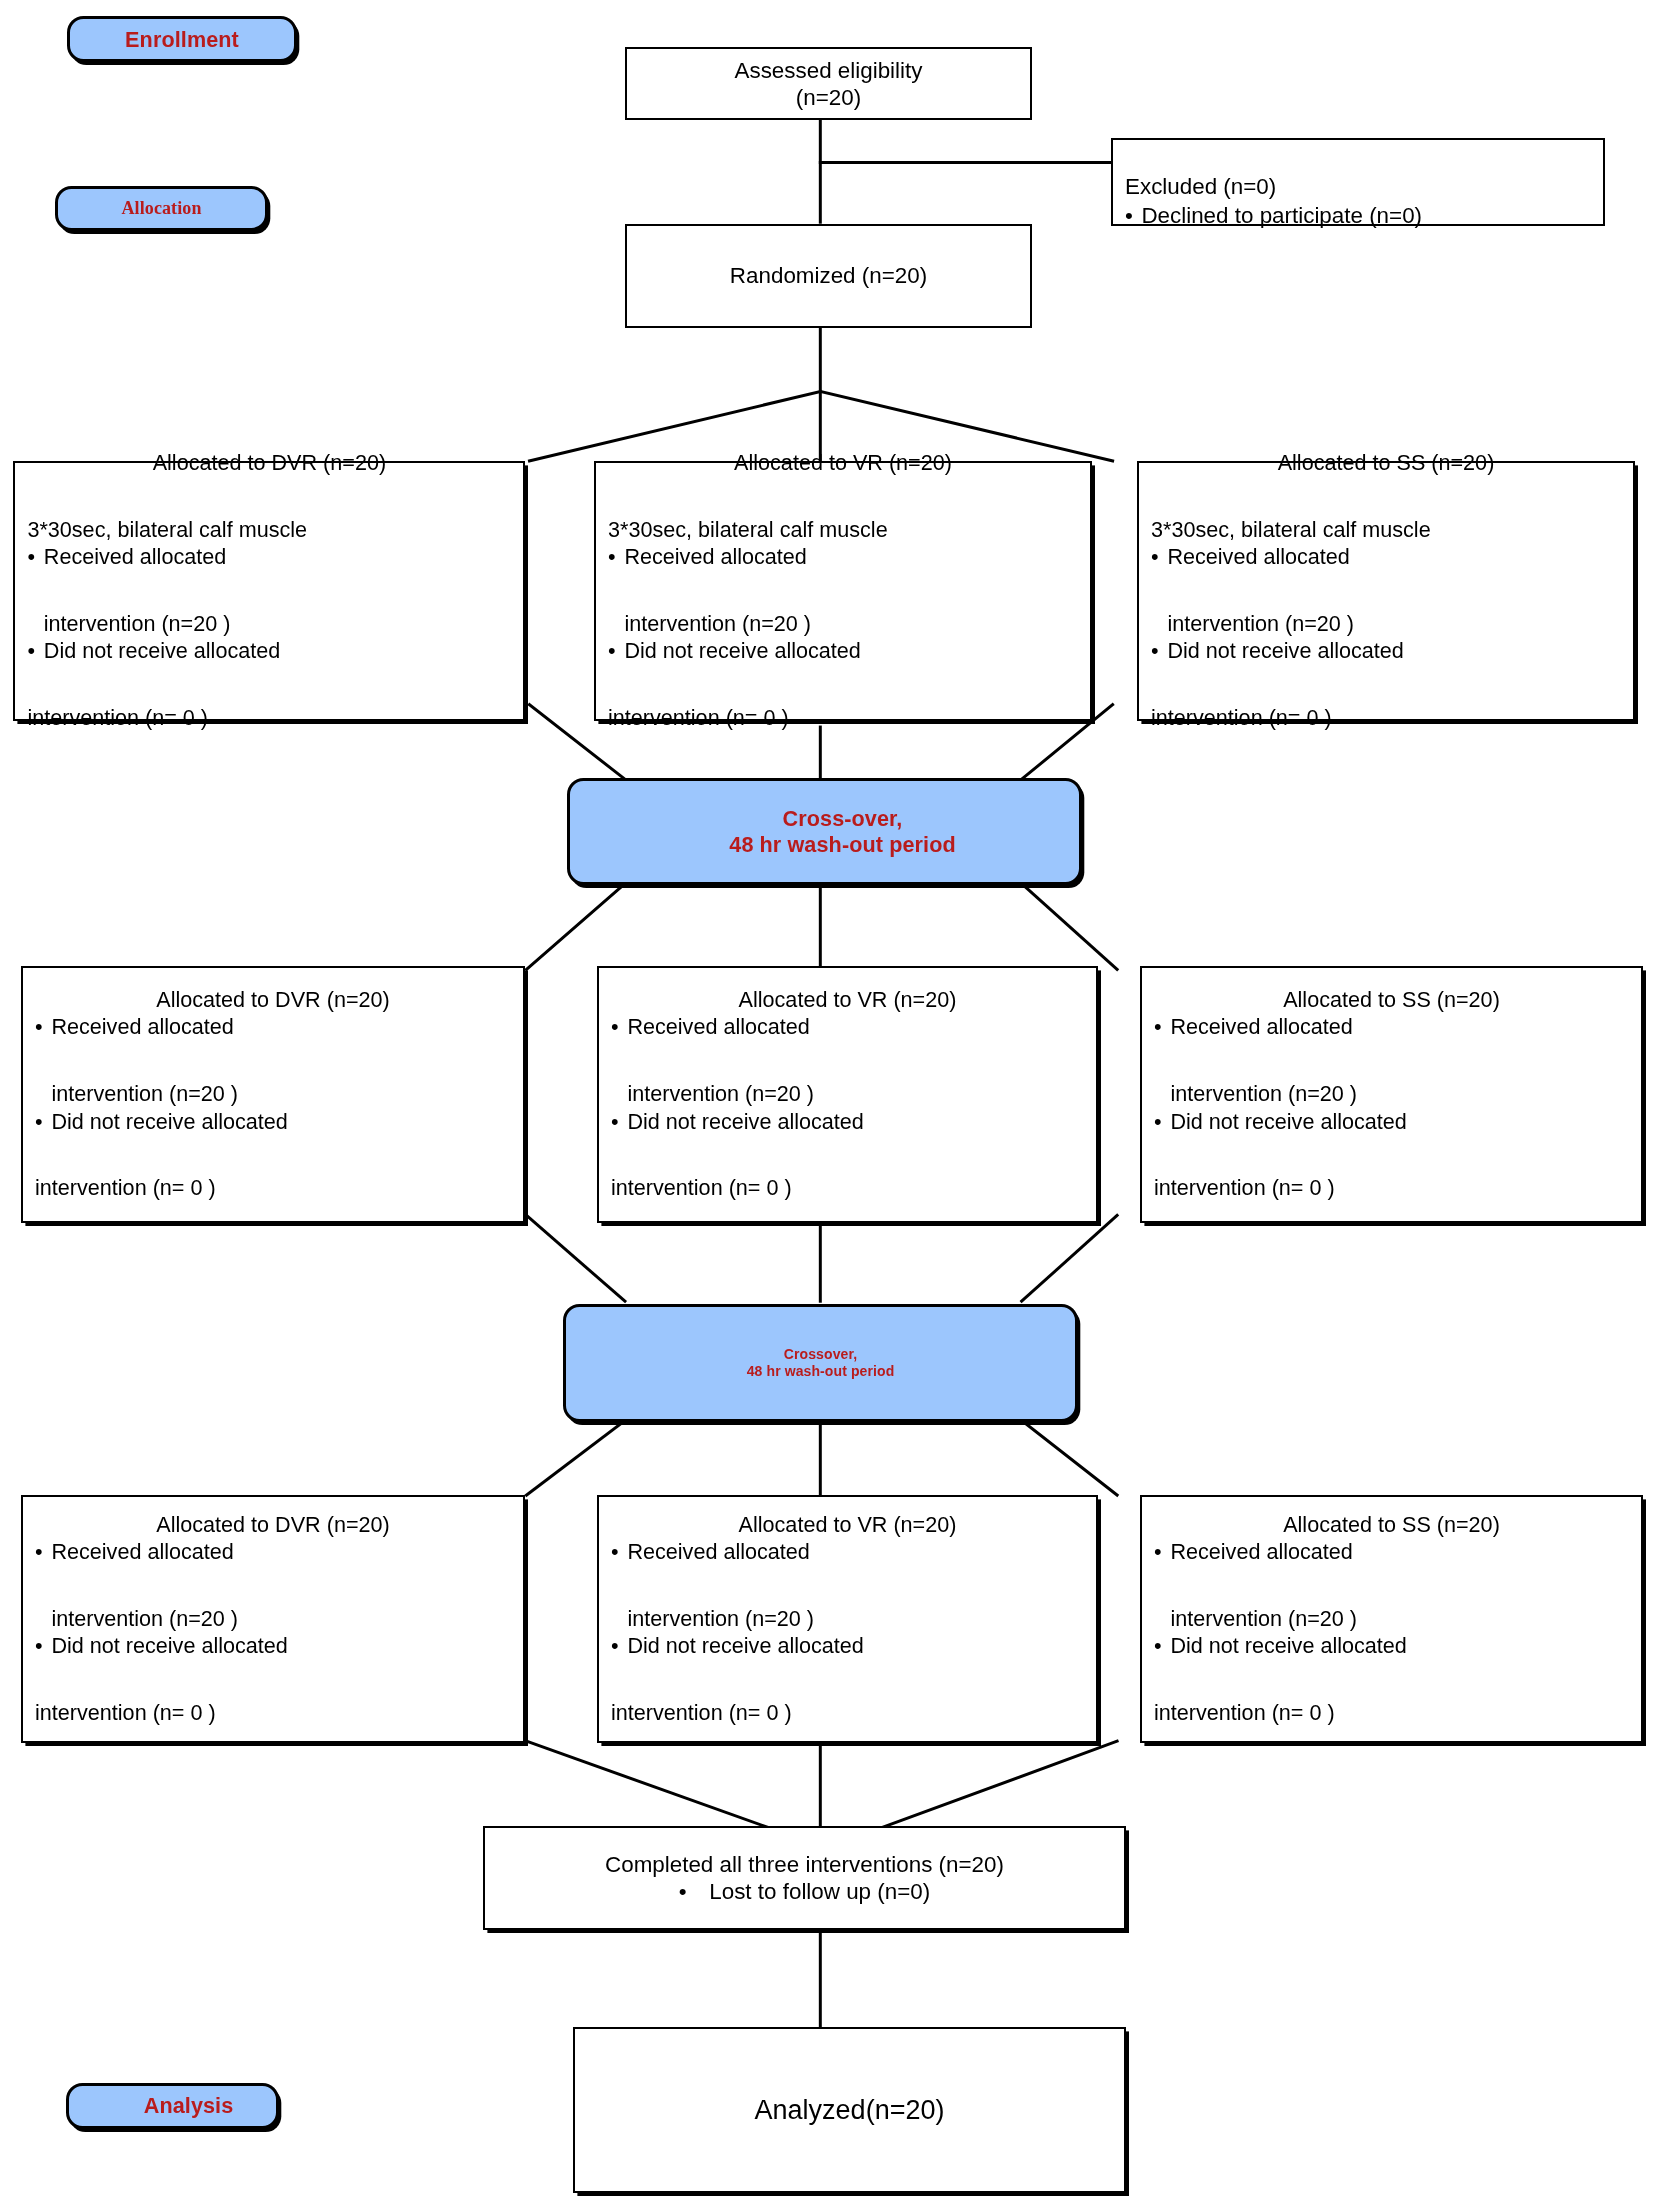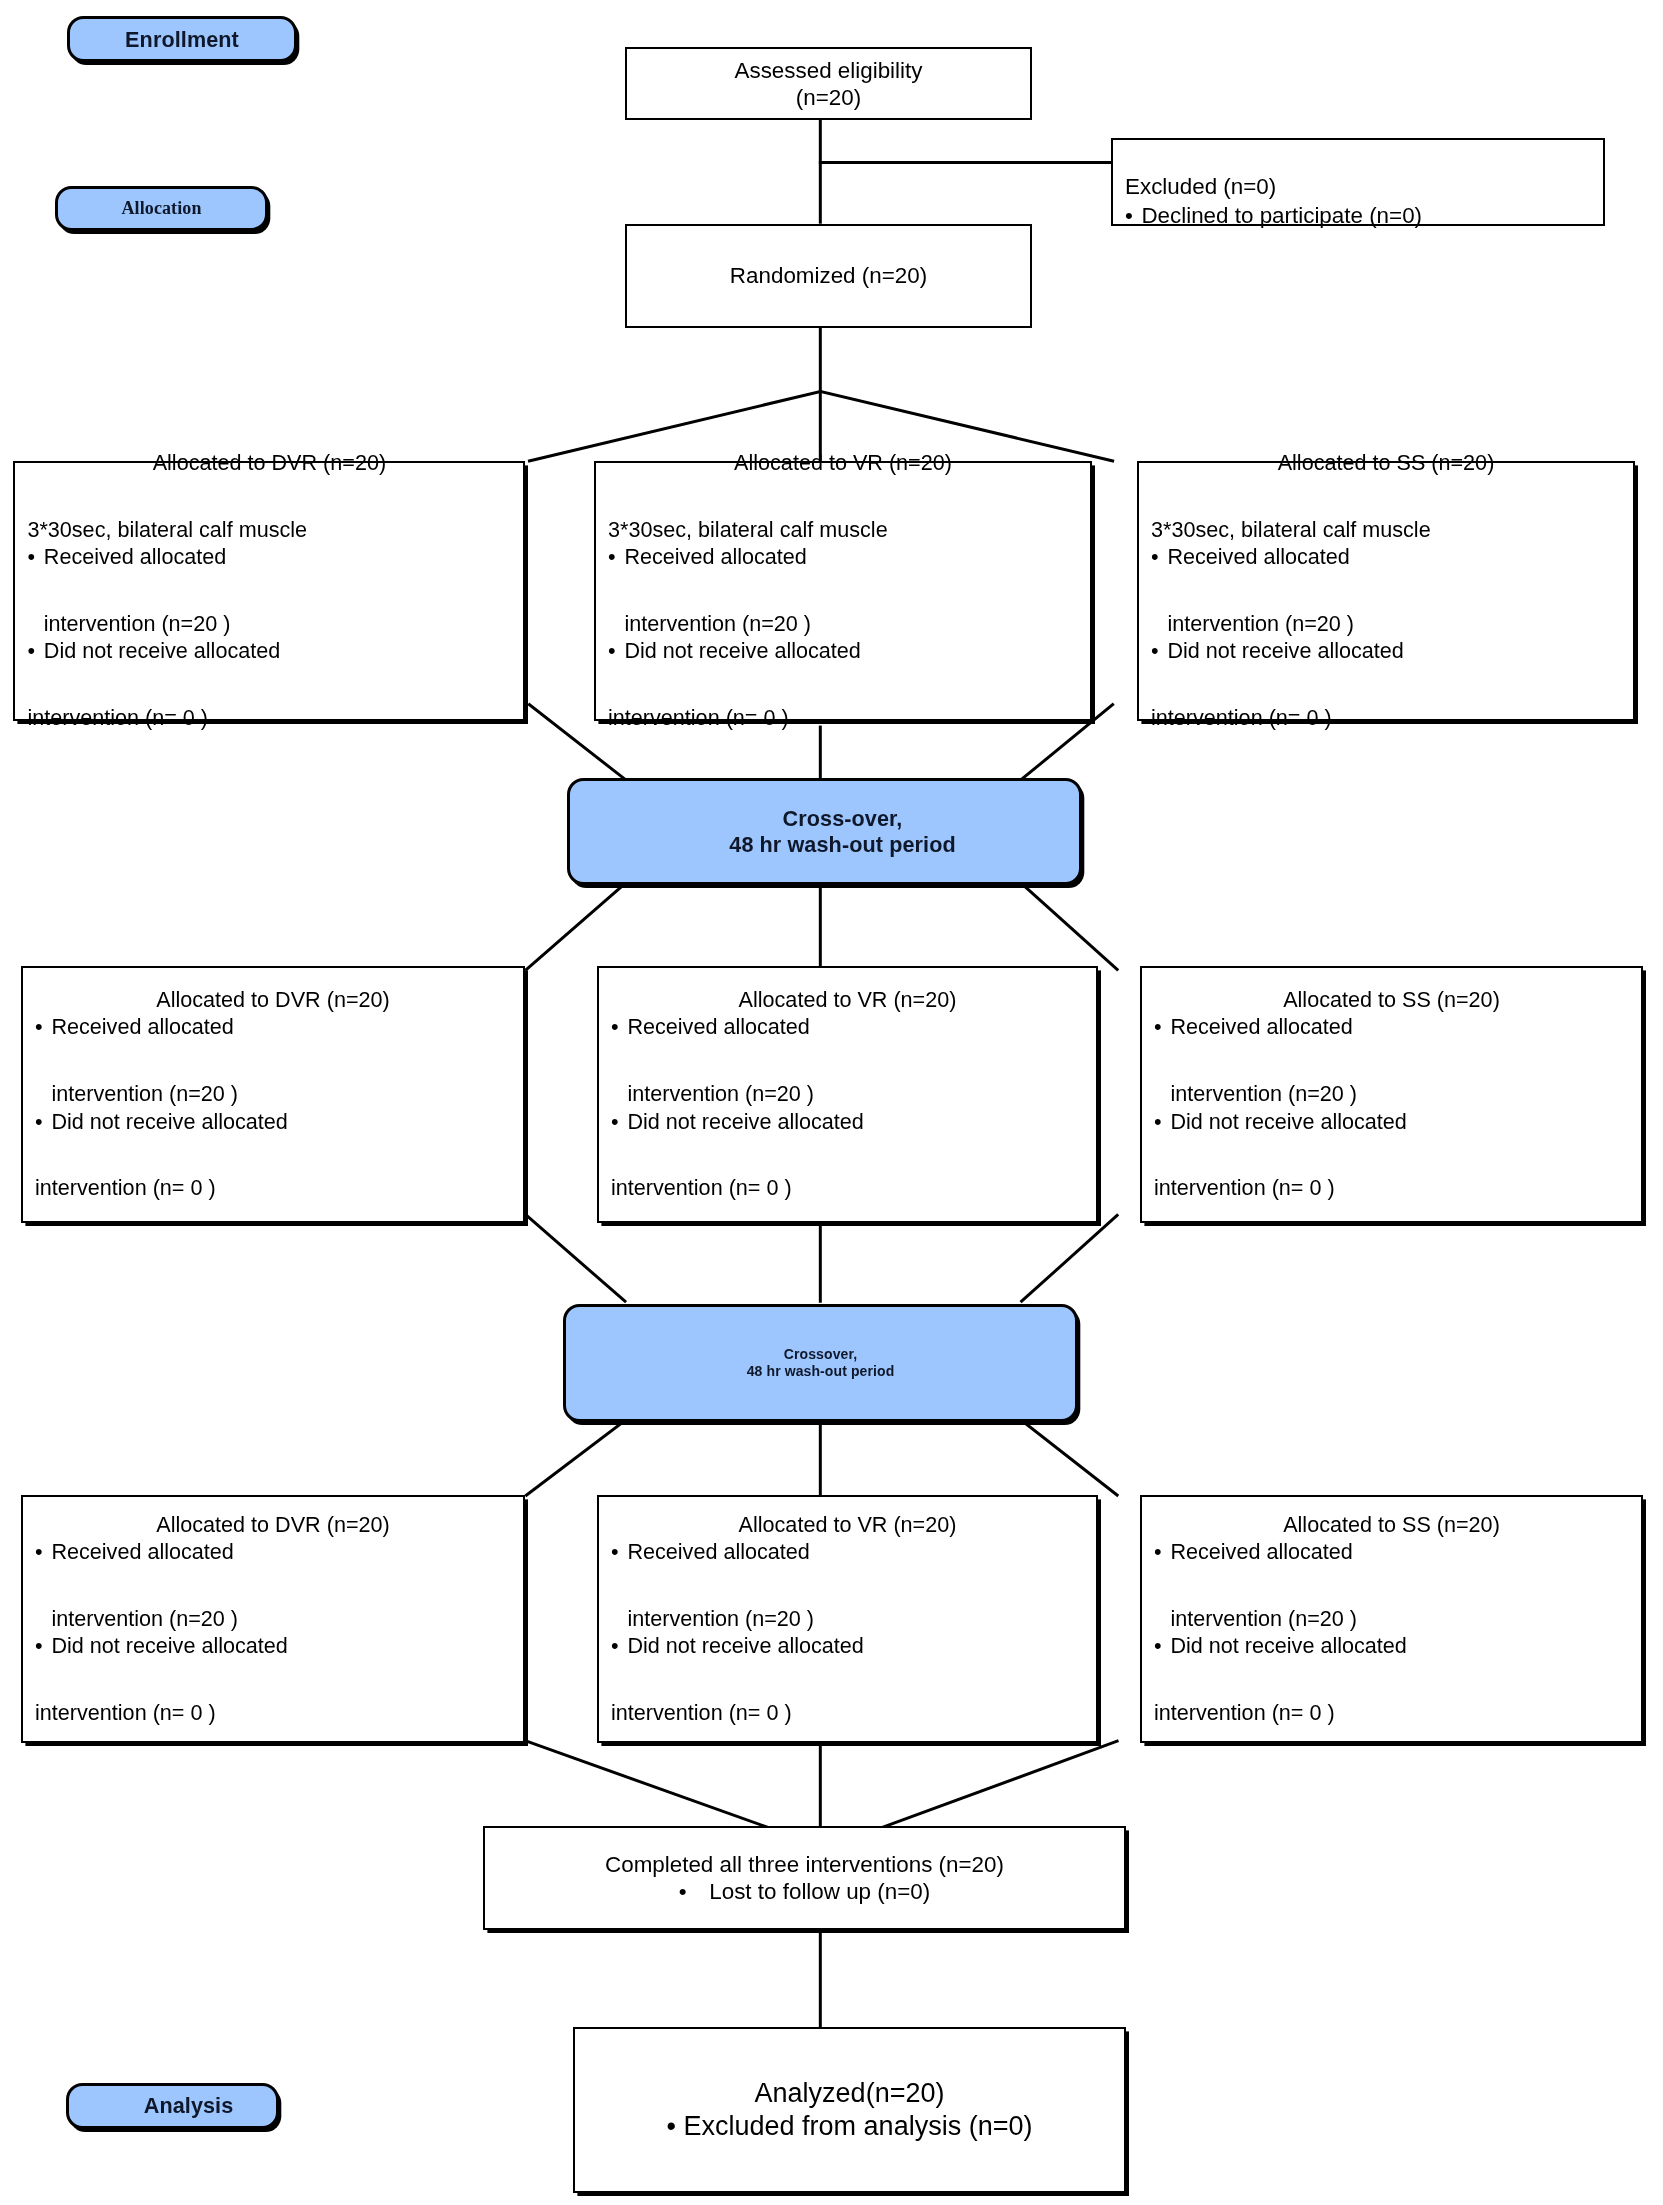--- a/index.html
+++ b/index.html
@@ -45,21 +45,21 @@
   .pill {
     position: absolute;
     box-sizing: border-box;
     background: #9CC6FD;
     border: 3px solid #000000;
     border-radius: 16.4px;
     display: flex;
     flex-direction: column;
     align-items: center;
     justify-content: center;
-    color: #0f172a;
+    color: #b91c1c;
     font-weight: bold;
     letter-spacing: 0.1px;
     z-index: 3;
     box-shadow: 3px 3.7px 0 -0.7px #000000;
   }
   .pill .pl {
     line-height: 1.18;
     text-align: center;
     white-space: nowrap;
   }
@@ -303,20 +303,16 @@
   <div class="node shadow" style="left:483px; top:1826px; width:643px; height:104px; font-size:22.4px;">
     <div class="ctr">Completed all three interventions (n=20)</div>
     <div class="ctr">
       <span>•</span>
       <span style="display:inline-block;width:16.4px"></span><span>Lost to follow up (n=0)</span>
     </div>
   </div>
 
   <div class="node shadow" style="left:573px; top:2027px; width:553px; height:166px; font-size:27px;">
     <div class="ctr">Analyzed(n=20)</div>
-    <div class="ctr">
-      <span>•</span>
-      <span>Excluded from analysis (n=0)</span>
-    </div>
   </div>
 
 </div>
 
 
 </body></html>

